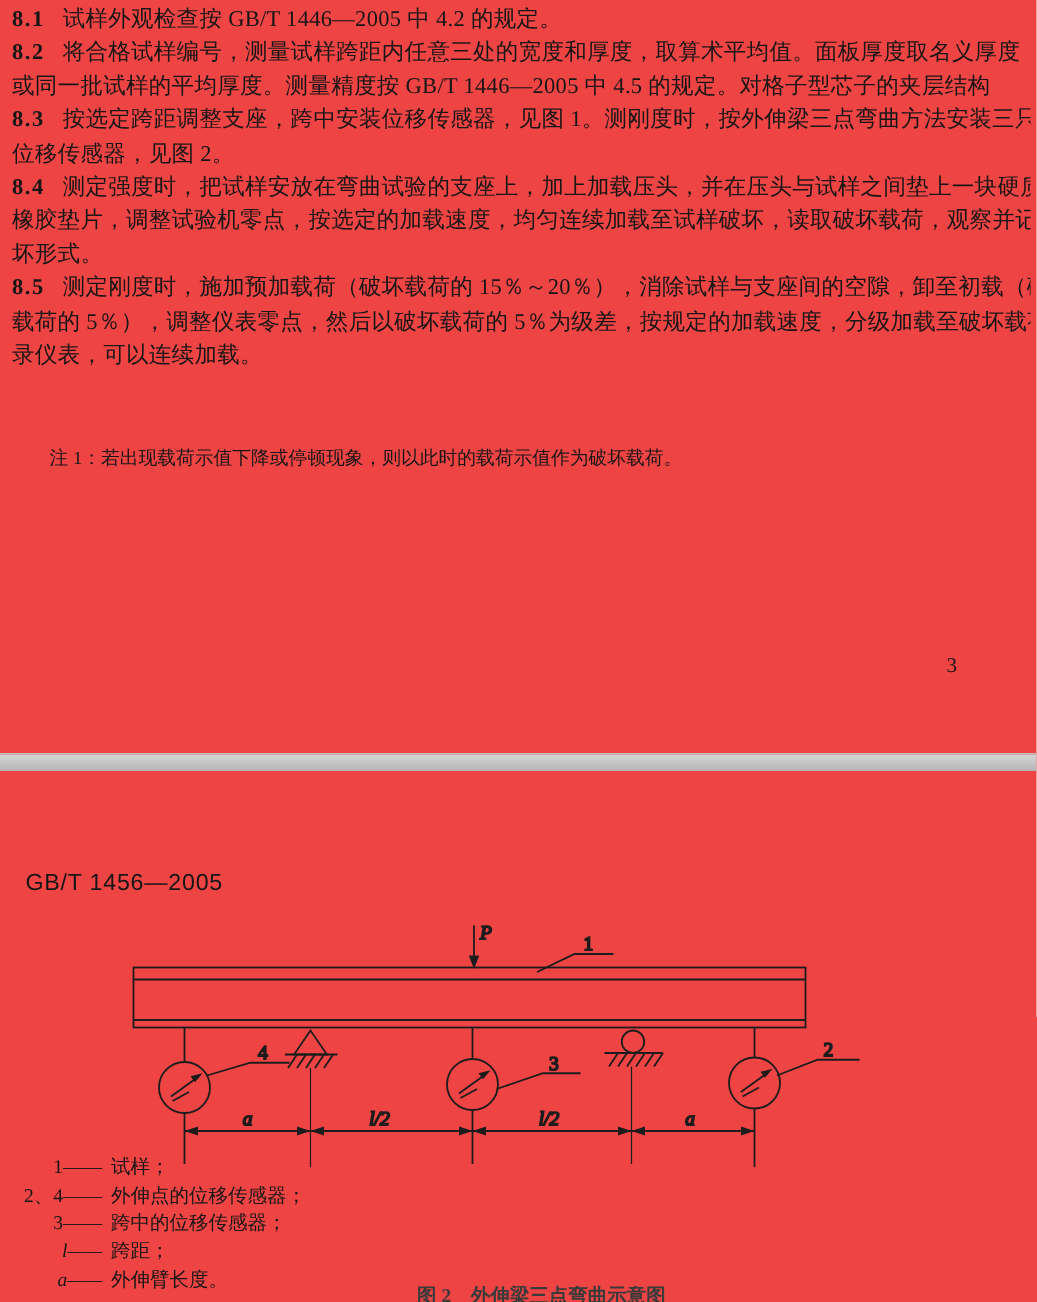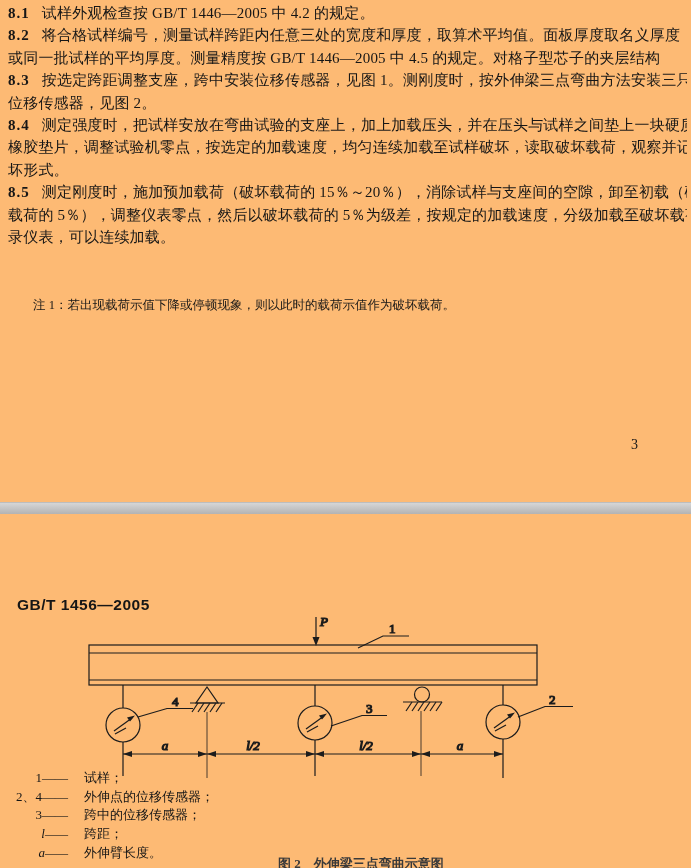--- a/index.html
+++ b/index.html
@@ -1,44 +1,44 @@
 <!DOCTYPE html>
 <html><head>
 <meta charset="utf-8">
 <style>
   html,body{margin:0;padding:0;background:#e9e9e9;}
   .sheet{
     position:relative;width:691px;height:868px;margin:0 auto;
-    background:#fdba74;overflow:hidden;
+    background:#ef4444;overflow:hidden;
     font-family:"Liberation Serif","DejaVu Serif",serif;color:#161616;
   }
   
   .p1text{position:absolute;left:8px;top:2px;width:679px;}
   .ln{height:22.4px;line-height:22.4px;font-size:15px;letter-spacing:.2px;
       white-space:nowrap;overflow:hidden;}
   .ln b{font-weight:bold;margin-right:12px;letter-spacing:1px;}
   .notes{margin-top:5px;}
   .note{height:18.8px;line-height:18.8px;font-size:12.5px;padding-left:25px;
         white-space:nowrap;overflow:hidden;margin-top:48px;}
   .pagenum{position:absolute;left:631px;top:437px;font-size:14px;}
   
   .separator{position:absolute;left:0;top:502px;width:691px;height:11px;
     background:linear-gradient(180deg,#d6d6d6 0%,#c6c6c6 45%,#b3b3b3 100%);
     border-top:1px solid #bdbdbd;}
   
-  .p2header{position:absolute;left:17px;top:596px;
+  .p2header{position:absolute;left:17px;top:580px;
     font-family:"Liberation Sans","DejaVu Sans",sans-serif;
-    font-weight:bold;font-size:15.5px;letter-spacing:.5px;}
+    font-weight:normal;font-size:15.5px;letter-spacing:.5px;}
   .diagram{position:absolute;left:60px;top:610px;}
   .legend{position:absolute;left:4px;top:769px;width:420px;}
   .lg-row{display:flex;height:18.7px;line-height:18.7px;font-size:13px;
           white-space:nowrap;overflow:hidden;}
   .lg-key{display:inline-block;width:64px;text-align:right;}
   .lg-key.it{font-style:italic;}
-  .lg-desc{margin-left:16px;text-align:center;}
+  .lg-desc{margin-left:6px;text-align:center;}
   .caption-cut{position:absolute;left:278px;top:857px;width:175px;height:11px;
     overflow:hidden;font-size:13px;line-height:14px;font-weight:bold;
     color:#3a3a3a;white-space:nowrap;}
   svg .lbl{font-family:"Liberation Serif","DejaVu Serif",serif;font-size:13px;fill:#161616;}
   svg .it{font-style:italic;}
 </style>
 </head>
 <body>
 
 <div class="sheet">

